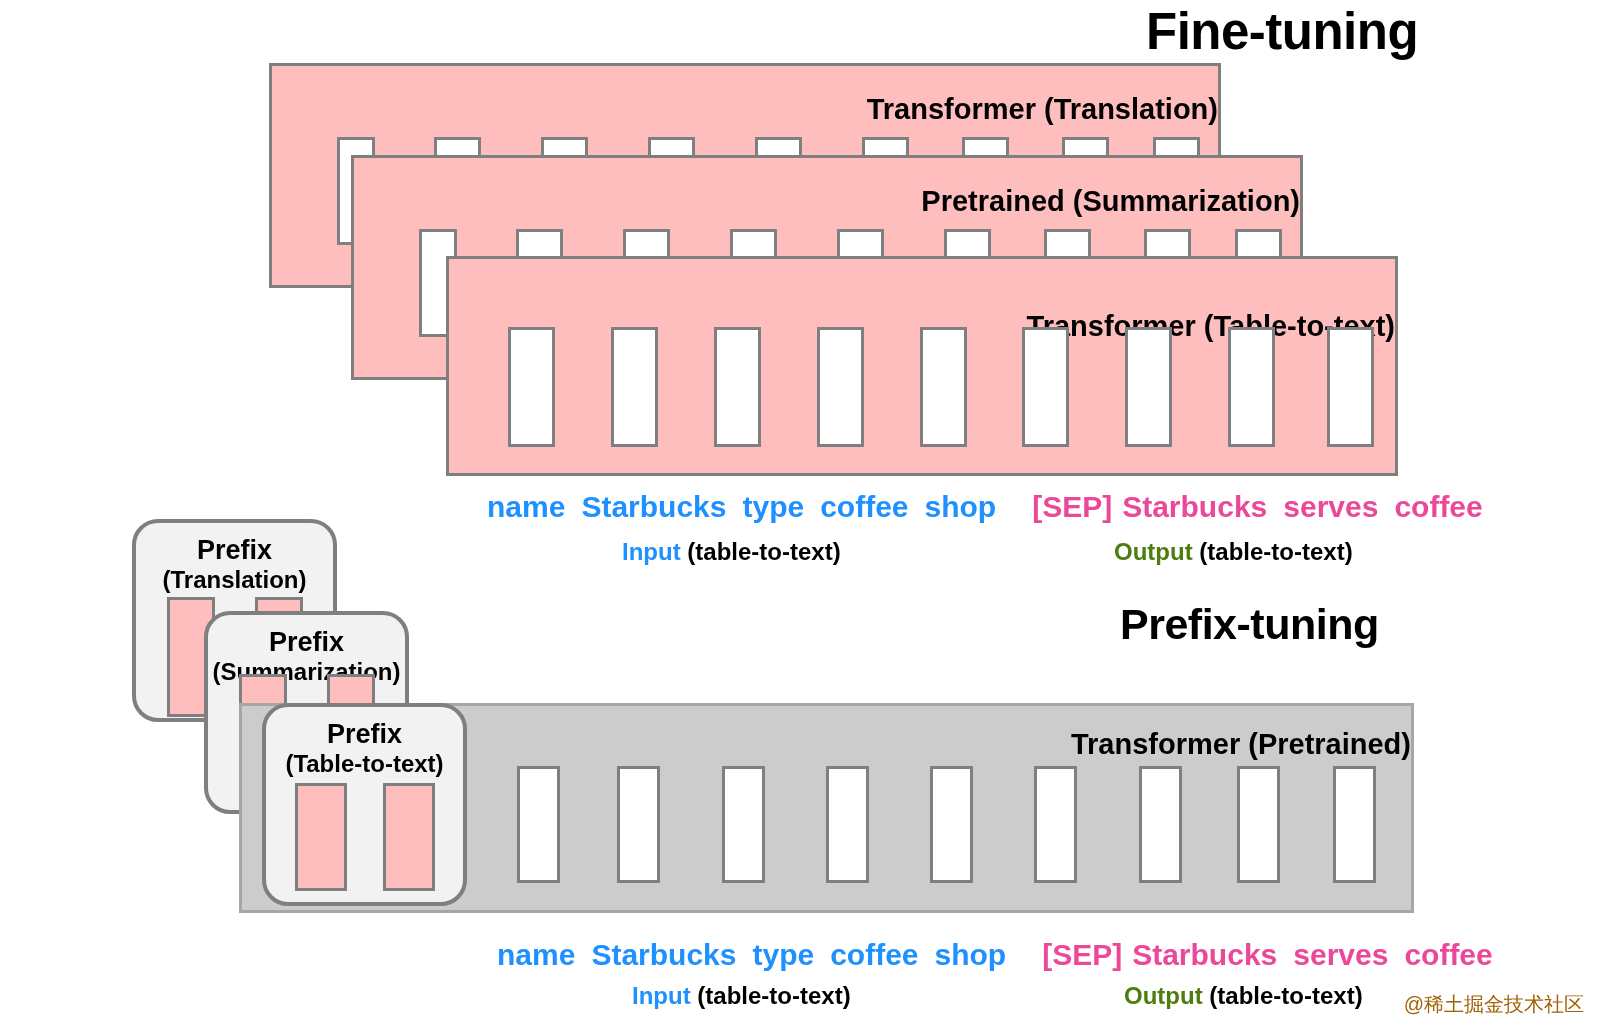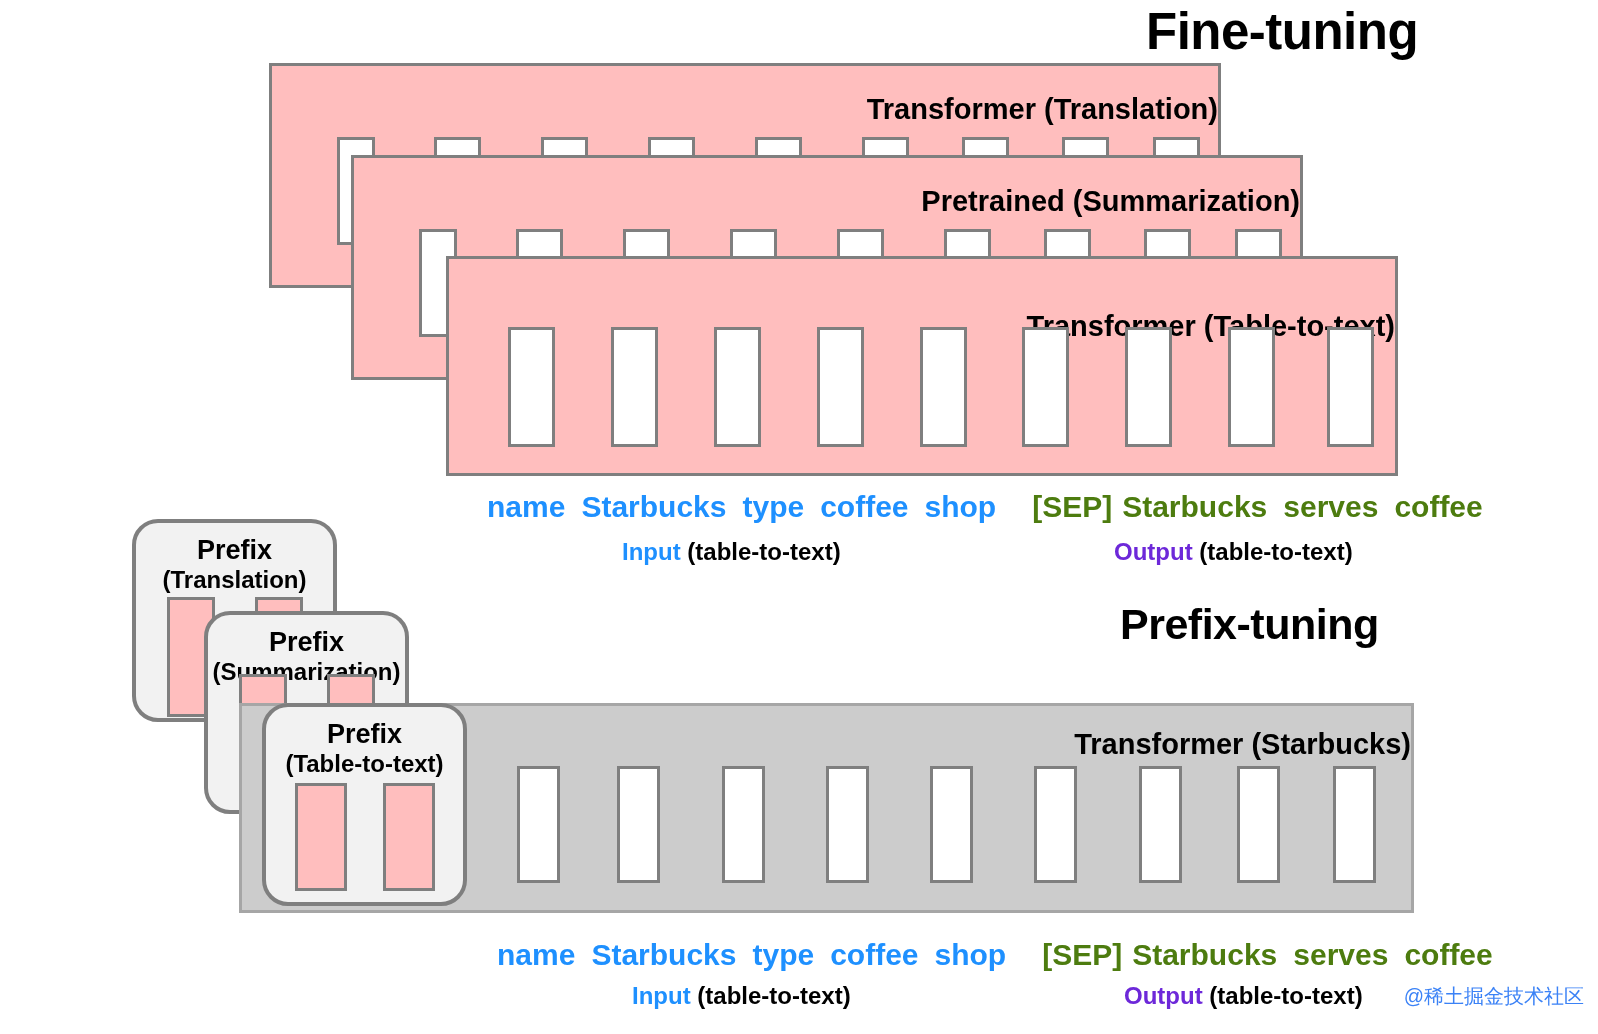--- a/index.html
+++ b/index.html
@@ -97,39 +97,39 @@
 
   
   .token-row {
     position: absolute;
     white-space: nowrap;
     font-weight: bold;
     font-size: 30px;
   }
   .tok { display: inline-block; }
   .tok-in  { color: #1E90FF; }
-  .tok-out { color: #4d7c0f; }
+  .tok-out { color: #ec4899; }
 
   .io-label {
     position: absolute;
     white-space: nowrap;
     font-weight: bold;
     font-size: 24px;
     color: #000000;
   }
   .io-key-in  { color: #1E90FF; }
-  .io-key-out { color: #6d28d9; }
+  .io-key-out { color: #4d7c0f; }
 
   
   #watermark {
     position: absolute;
     right: 14px;
-    bottom: 24px;
+    bottom: 16px;
     font-size: 20px;
-    color: #3b82f6;
+    color: #a16207;
     white-space: nowrap;
   }
 </style>
 </head>
 <body>
 
 <div class="abs section-title" id="finetune-title">Fine-tuning</div>
 
 <div class="abs pink-card" id="ft-card-1" style="left:269px; top:63px; width:952px; height:225px;">
   <div class="card-label" style="top:27px;">Transformer (Translation)</div>
@@ -192,21 +192,21 @@
 <div class="abs prefix-bar" style="left:255px; top:597px; width:48px; height:33px;"></div>
 
 <div class="abs prefix-card" id="pfx-card-2" style="left:204px; top:611px; width:205px; height:203px;">
   <div class="prefix-label-main" style="top:14px;">Prefix</div>
   <div class="prefix-label-sub" style="top:43px;">(Summarization)</div>
 </div>
 <div class="abs prefix-bar" style="left:239px; top:674px; width:48px; height:124px;"></div>
 <div class="abs prefix-bar" style="left:327px; top:674px; width:48px; height:33px;"></div>
 
 <div class="abs gray-card" id="pretrained-card" style="left:239px; top:703px; width:1175px; height:210px;">
-  <div class="card-label" style="top:22px; left:160px; right:0;">Transformer  (Starbucks)</div>
+  <div class="card-label" style="top:22px; left:160px; right:0;">Transformer  (Pretrained)</div>
 </div>
 <div class="abs cell" style="left:517px; top:766px; width:43px; height:117px;"></div>
 <div class="abs cell" style="left:617px; top:766px; width:43px; height:117px;"></div>
 <div class="abs cell" style="left:722px; top:766px; width:43px; height:117px;"></div>
 <div class="abs cell" style="left:826px; top:766px; width:43px; height:117px;"></div>
 <div class="abs cell" style="left:930px; top:766px; width:43px; height:117px;"></div>
 <div class="abs cell" style="left:1034px; top:766px; width:43px; height:117px;"></div>
 <div class="abs cell" style="left:1139px; top:766px; width:43px; height:117px;"></div>
 <div class="abs cell" style="left:1237px; top:766px; width:43px; height:117px;"></div>
 <div class="abs cell" style="left:1333px; top:766px; width:43px; height:117px;"></div>

